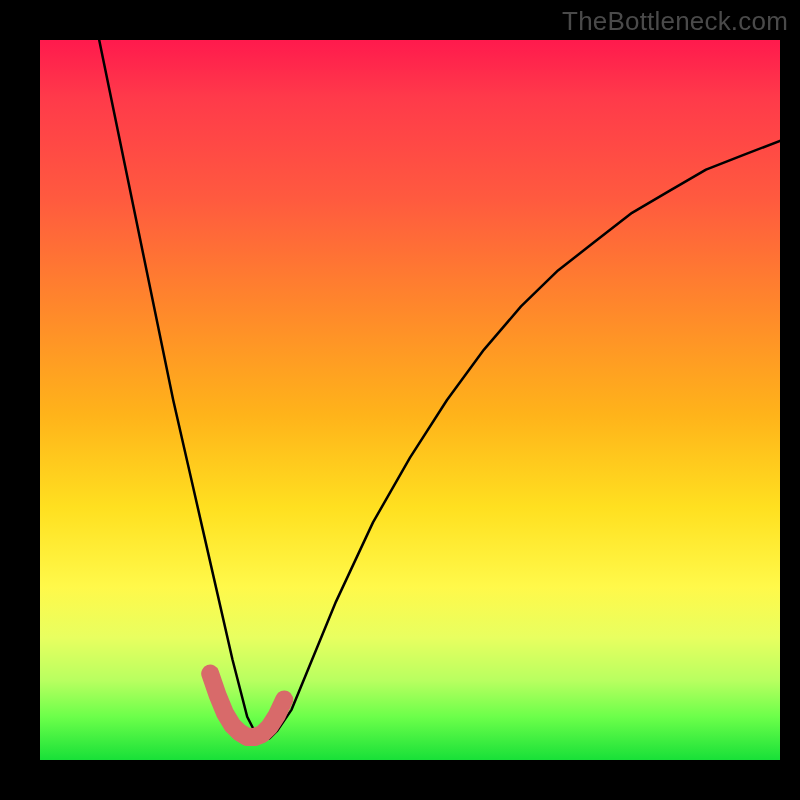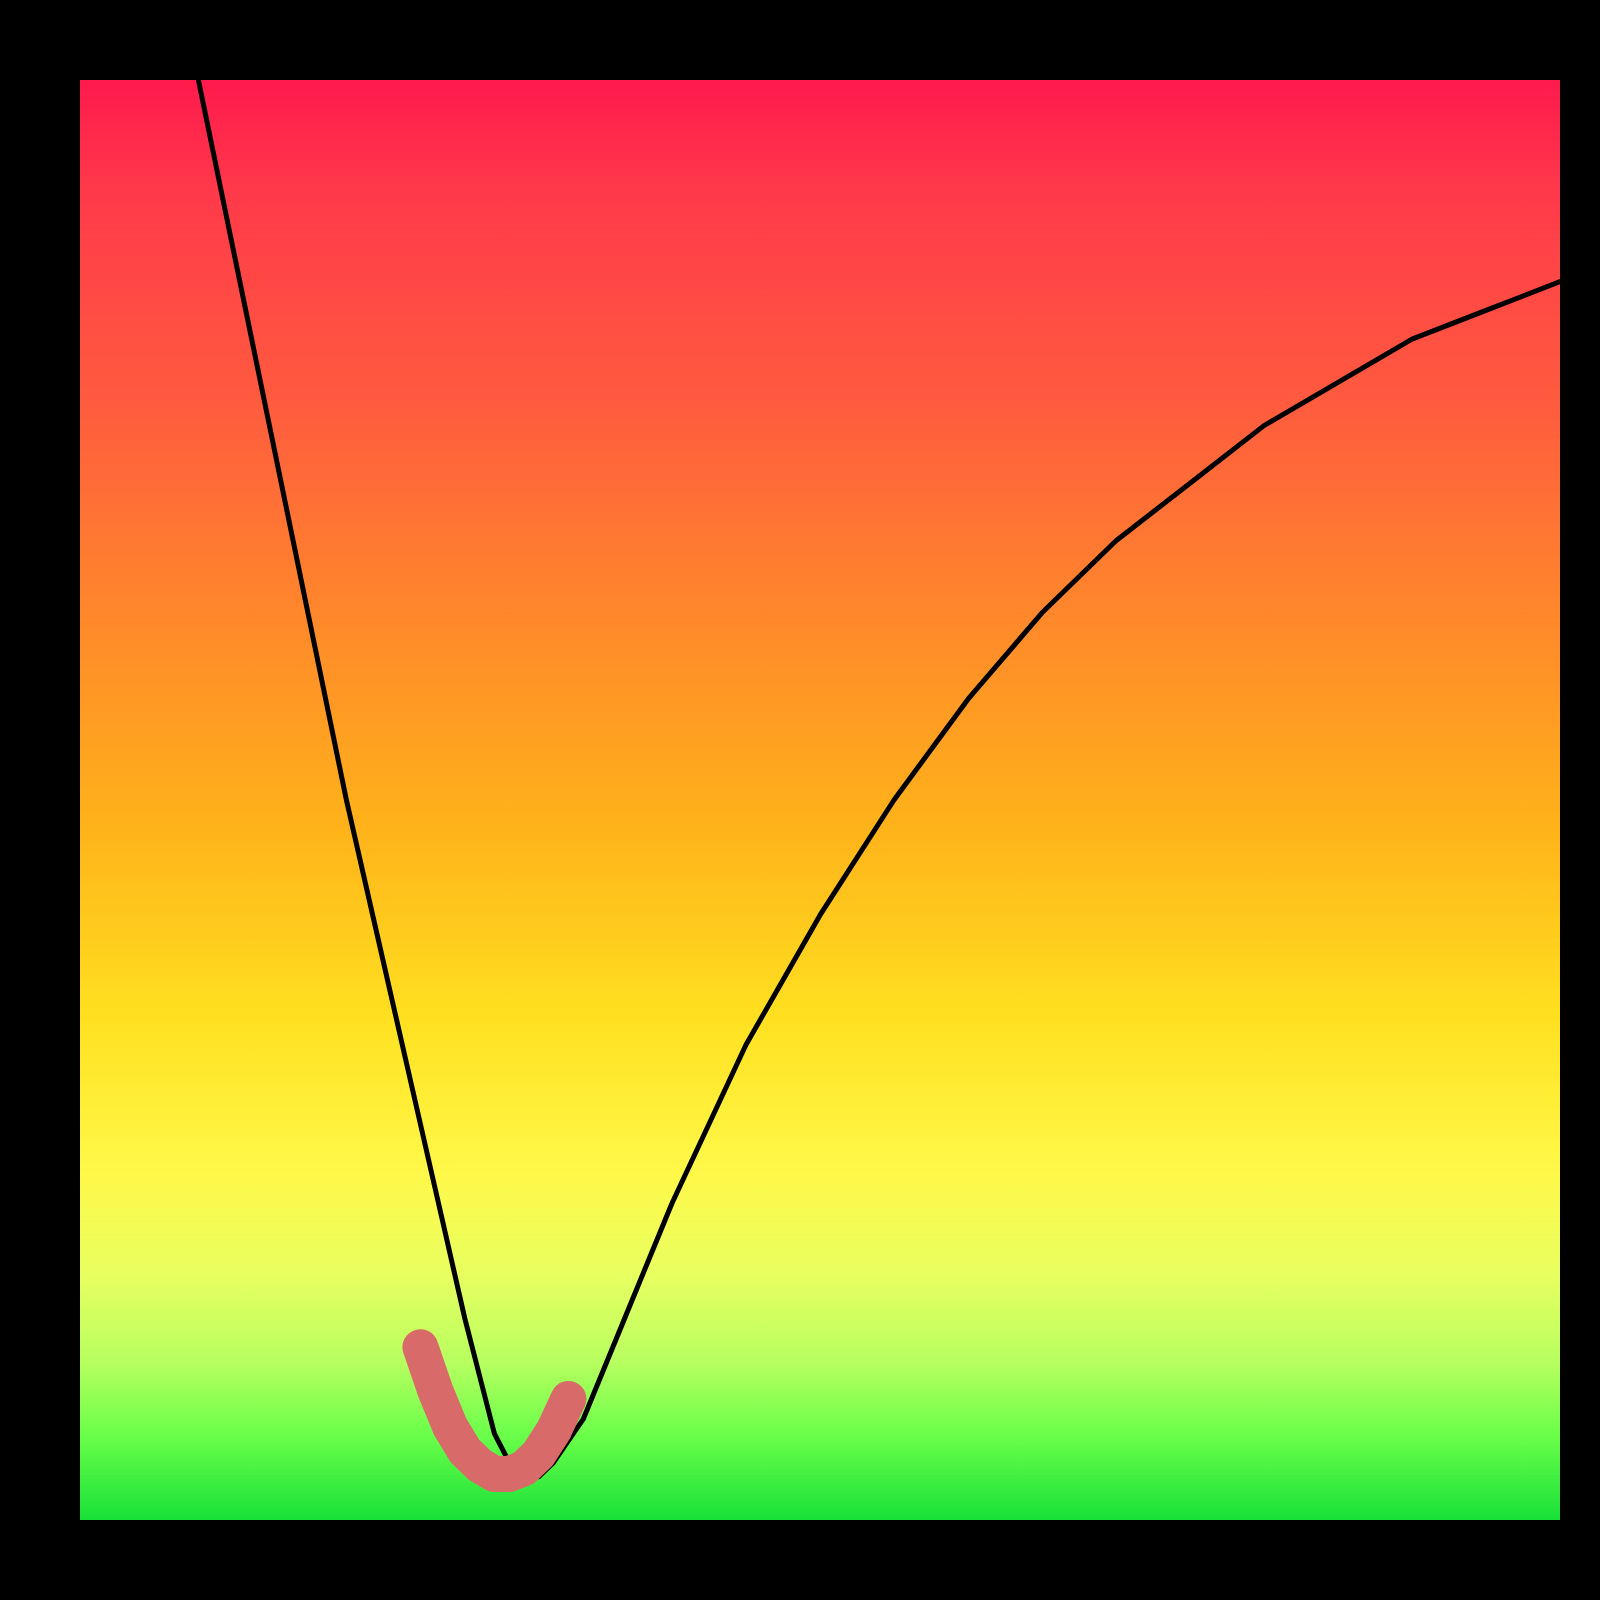--- a/index.html
+++ b/index.html
@@ -50,20 +50,21 @@
   svg.curve {
     position: absolute;
     left: 0; top: 0;
     width: 740px; height: 720px;
   }
 </style>
 </head>
 <body>
 
 <div class="frame">
+  <div class="watermark">TheBottleneck.com</div>
 
   <div class="plot">
     <svg class="curve" viewBox="0 0 740 720" preserveAspectRatio="none">
       <path id="main-curve" fill="none" stroke="#000" stroke-width="2.5" stroke-linecap="round" stroke-linejoin="round" d="M59.2 0.0 L74.0 72.0 L88.8 144.0 L103.6 216.0 L118.4 288.0 L133.2 360.0 L148.0 424.8 L162.8 489.6 L177.6 554.4 L192.4 619.2 L199.8 648.0 L207.2 676.8 L214.6 691.2 L222.0 698.4 L229.4 698.4 L236.8 691.2 L251.6 669.6 L266.4 633.6 L296.0 561.6 L333.0 482.4 L370.0 417.6 L407.0 360.0 L444.0 309.6 L481.0 266.4 L518.0 230.4 L555.0 201.6 L592.0 172.8 L629.0 151.2 L666.0 129.6 L703.0 115.2 L740.0 100.8"></path>
       <path id="highlight-curve" fill="none" stroke="#d86a6a" stroke-width="18" stroke-linecap="round" stroke-linejoin="round" d="M170.2 633.6 L177.6 655.2 L185.0 673.2 L192.4 685.4 L199.8 692.6 L207.2 697.0 L214.6 697.0 L222.0 694.1 L229.4 686.9 L236.8 675.4 L244.2 659.5"></path>
     </svg>
   </div>
 </div>
 
 </body></html>

